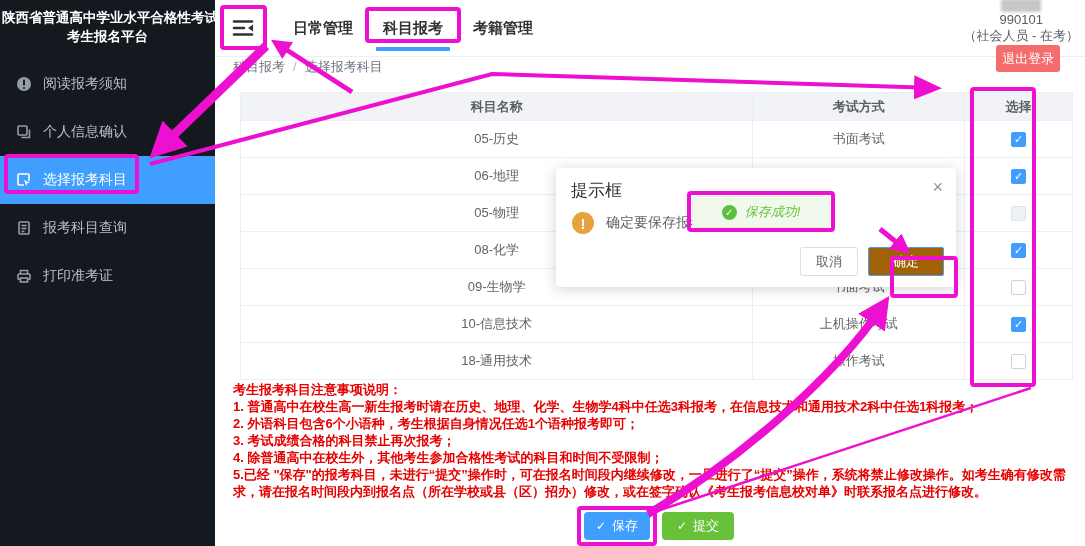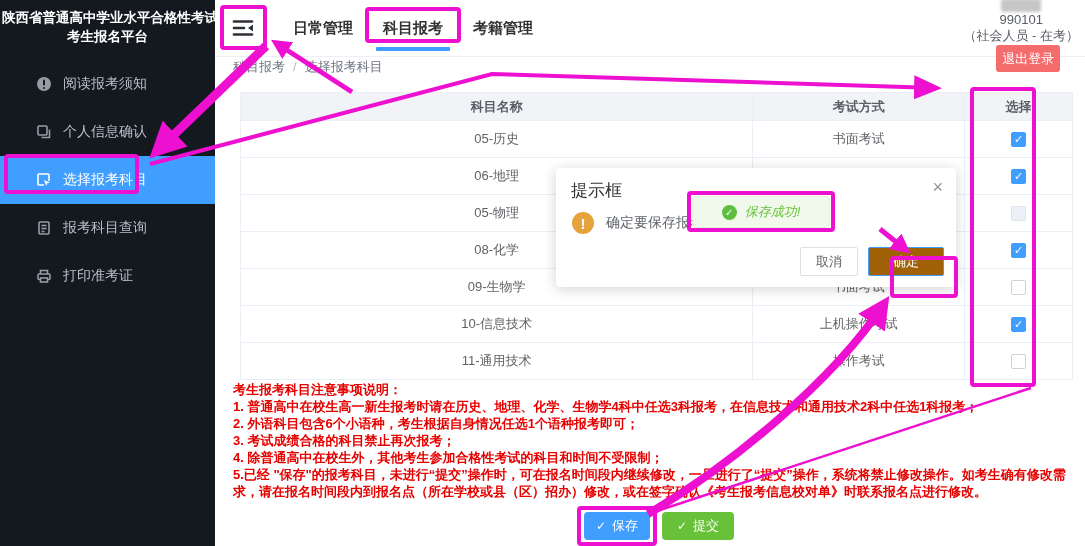--- a/index.html
+++ b/index.html
@@ -8,21 +8,21 @@
     position:relative; width:1085px; height:546px; overflow:hidden;
     background:#fff; font-family:"Liberation Sans","DejaVu Sans",sans-serif;
     color:#606266;
   }
   
   .sidebar { position:absolute; left:0; top:0; width:215px; height:546px; background:#14181f; }
   .side-title { padding:8px 2px 6px; text-align:center; color:#fff; font-weight:bold;
                 font-size:13.5px; line-height:19px; white-space:nowrap; }
   .side-title .t2 { white-space:normal; }
   .menu { margin-top:8px; }
-  .menu-item { height:48px; display:flex; align-items:center; padding-left:36px;
+  .menu-item { height:48px; display:flex; align-items:center; padding-left:16px;
                font-size:14px; color:#b9bfc8; cursor:pointer; }
   .menu-item .mi-icon { width:16px; height:16px; margin-right:11px; color:#969ca6; display:inline-flex; }
   .menu-item .mi-icon svg { width:16px; height:16px; }
   .menu-item.active { background:#409eff; color:#fff; }
   .menu-item.active .mi-icon { color:#fff; }
   
   .topbar { position:absolute; left:215px; top:0; width:870px; height:57px; background:#fff;
             border-bottom:1px solid #ebeef5; display:flex; align-items:center; }
   .hamburger { width:34px; height:34px; margin-left:11px; display:flex; align-items:center;
                justify-content:center; cursor:pointer; }
@@ -228,21 +228,21 @@
           </div>
         </div>
         <div class="trow">
           <div class="td c1">10-信息技术</div>
           <div class="td c2">上机操作考试</div>
           <div class="td c3">
             <div class="cb checked">✓</div>
           </div>
         </div>
         <div class="trow">
-          <div class="td c1">11-通用技术</div>
+          <div class="td c1">18-通用技术</div>
           <div class="td c2">操作考试</div>
           <div class="td c3">
             <div class="cb"></div>
           </div>
         </div>
       </div>
   </div>
 
   <div class="notice">
     <div>考生报考科目注意事项说明：</div>

